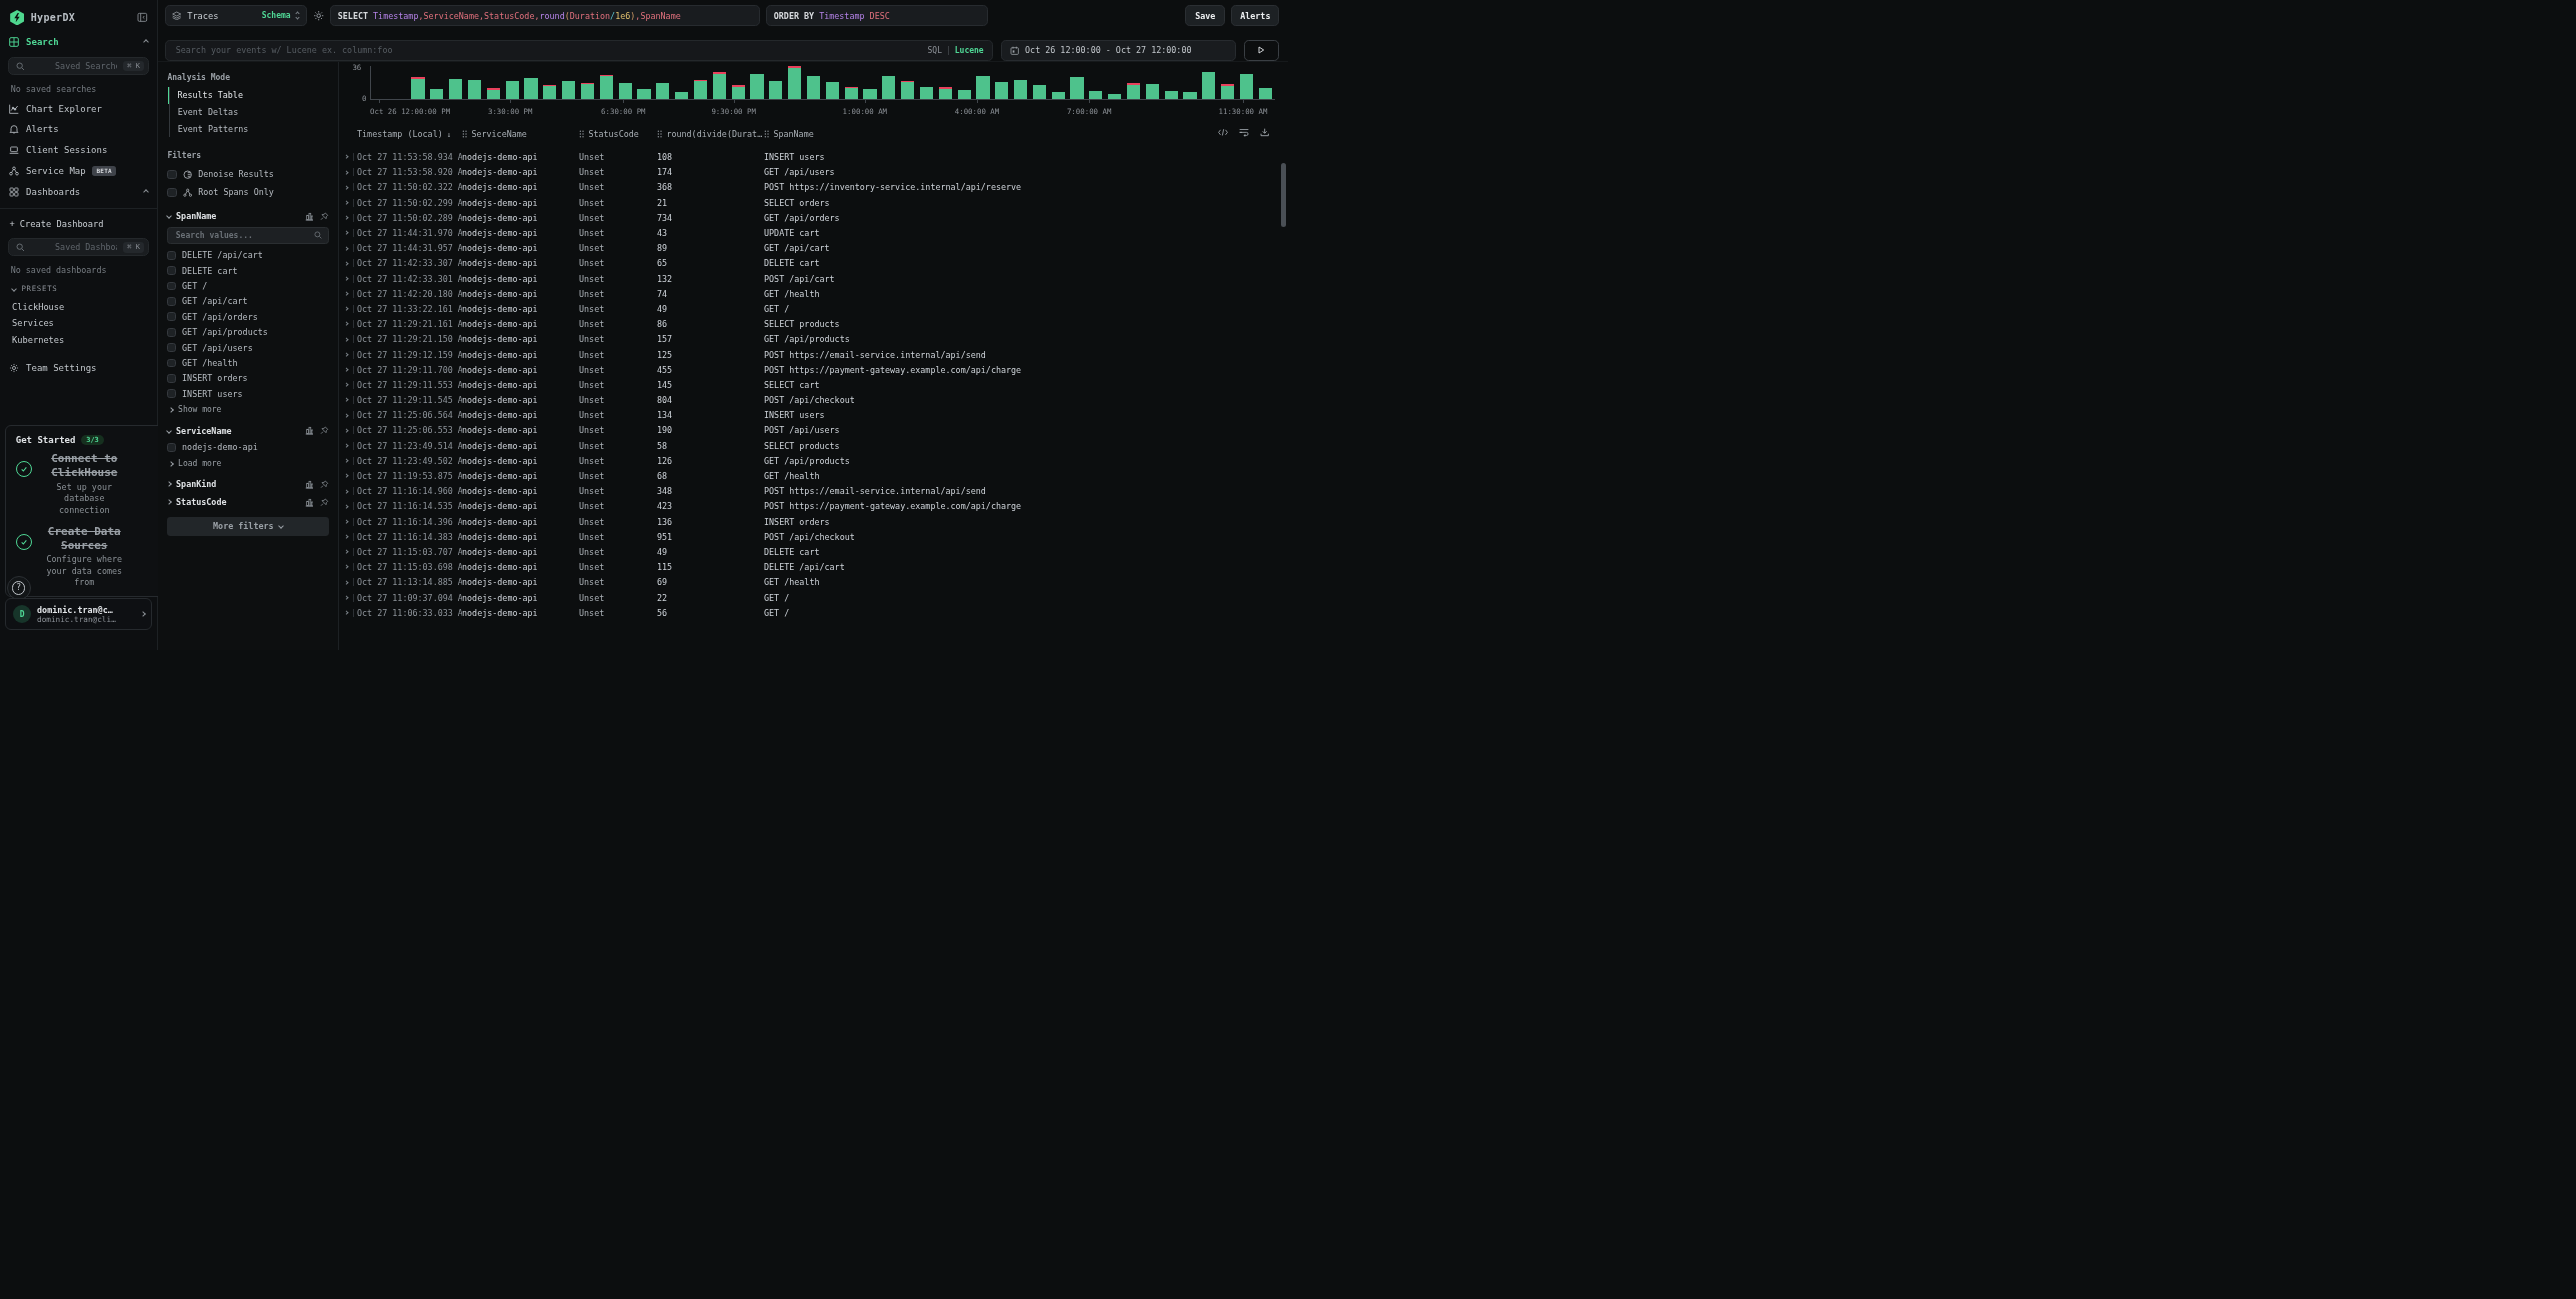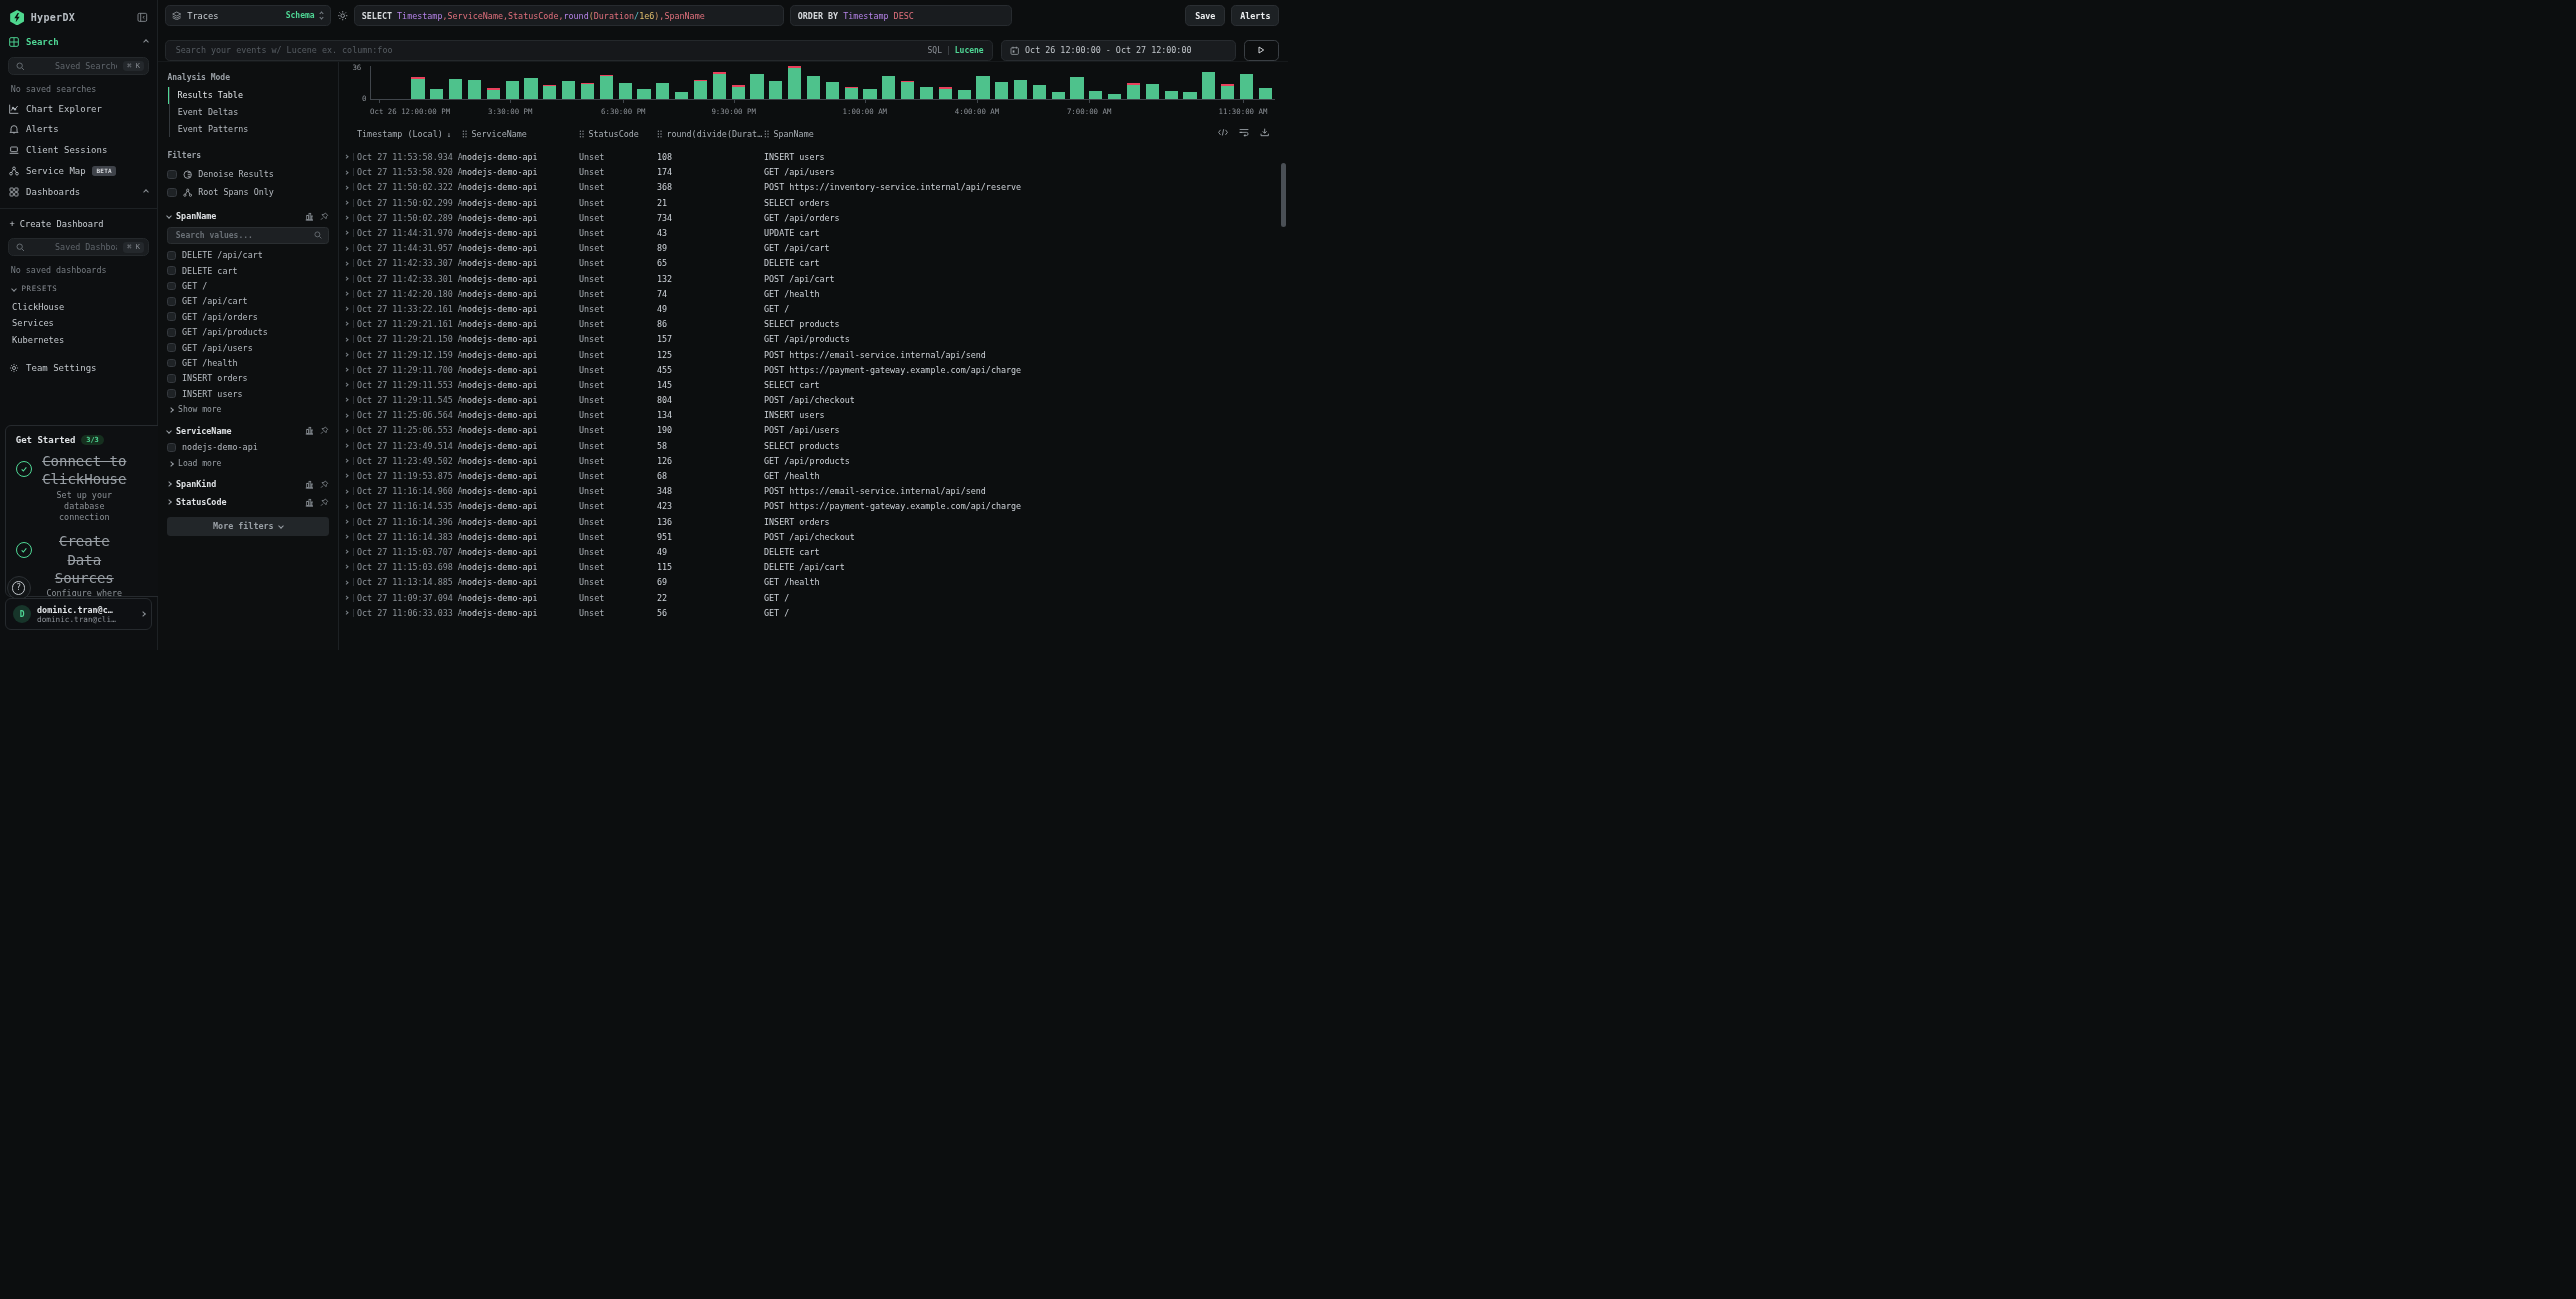--- a/index.html
+++ b/index.html
@@ -29,35 +29,35 @@
   .divider{height:0.7px;background:#1d2124;margin:5.4px 0;}
   .presets-row{display:flex;align-items:center;gap:5.4px;color:#8b9096;font-size:7.4px;letter-spacing:0.7px;padding:4.7px 12px;}
   .preset-item{padding:3.4px 12px;color:#c2c7cc;font-size:8.7px;}
   .gs-card{position:absolute;left:5.4px;top:425px;width:174px;height:172px;border:0.7px solid #262a2e;border-radius:6px;padding:8.7px 9.4px;overflow:hidden;background:#0e1012;text-align:center;}
   .gs-head{display:flex;align-items:center;gap:5.4px;margin-bottom:6.7px;}
   .gs-title{font-weight:bold;font-size:9px;color:#dfe2e5;}
   .gs-badge{background:#16301f;color:#4fd795;font-weight:bold;font-size:7px;border-radius:6px;padding:1.3px 5.4px;}
   .gs-item{display:flex;gap:8px;margin-bottom:8.7px;}
   .gs-check{flex:0 0 auto;width:16px;height:16px;border:1px solid #4fd795;border-radius:50%;display:flex;align-items:center;justify-content:center;margin-top:9.4px;}
   .gs-texts{width:89px;}
-  .gs-item-title{font-weight:normal;font-size:14px;color:#9aa0a6;text-decoration:line-through;line-height:1.3;}
+  .gs-item-title{font-weight:bold;font-size:11px;color:#9aa0a6;text-decoration:line-through;line-height:1.3;}
   .gs-item-desc{font-size:8.4px;color:#8b9196;line-height:1.35;margin-top:1.3px;}
   .gs-item.faded .gs-item-title{color:#6d7379;}
   .help-btn{position:absolute;left:6.7px;top:576px;width:24px;height:24px;border-radius:50%;background:#121517;border:0.7px solid #2c3034;display:flex;align-items:center;justify-content:center;color:#c2c7cc;}
   .help-q{width:13.4px;height:13.4px;border:0.9px solid #c2c7cc;border-radius:50%;display:flex;align-items:center;justify-content:center;font-size:8px;}
   .user-card{position:absolute;left:5.4px;top:598px;width:147px;height:32px;border:0.7px solid #262a2e;border-radius:6px;background:#0e1013;display:flex;align-items:center;gap:6px;padding:0 6.7px;}
   .avatar{width:18px;height:18px;border-radius:50%;background:#17352а;background:#17352a;color:#4fd795;font-weight:bold;font-size:8px;display:flex;align-items:center;justify-content:center;}
   .user-texts{flex:1;min-width:0;}
   .user-name{font-weight:bold;font-size:8.4px;color:#e2e5e8;white-space:nowrap;overflow:hidden;}
   .user-mail{font-size:7.7px;color:#8b9096;white-space:nowrap;overflow:hidden;}
 
   
   .topbar{position:absolute;left:158px;top:0;width:1130px;height:31px;display:flex;align-items:center;padding:0 8.7px 0 6.7px;gap:6px;}
   .box{display:flex;align-items:center;background:#191c1f;border:0.7px solid #272b2f;border-radius:4.7px;height:21px;padding:0 6.7px;gap:5.4px;}
-  .src-box{width:166px;}
+  .src-box{width:142px;}
   .src-label{flex:1;color:#c7ccd1;font-size:8.7px;}
   .schema{color:#4fd795;font-size:8px;font-weight:bold;}
   .updown{display:flex;flex-direction:column;gap:1.3px;color:#7a8086;}
   .updown .chev{width:3px;height:3px;}
   .sql-box{width:430px;overflow:hidden;white-space:nowrap;font-size:8.4px;}
   .order-box{width:222px;overflow:hidden;white-space:nowrap;font-size:8.4px;}
   .tk-kw{color:#d7dadd;font-weight:bold;}
   .tk-purple{color:#b583e8;}
   .tk-salmon{color:#e0707c;}
   .tk-orange{color:#d19a66;}

